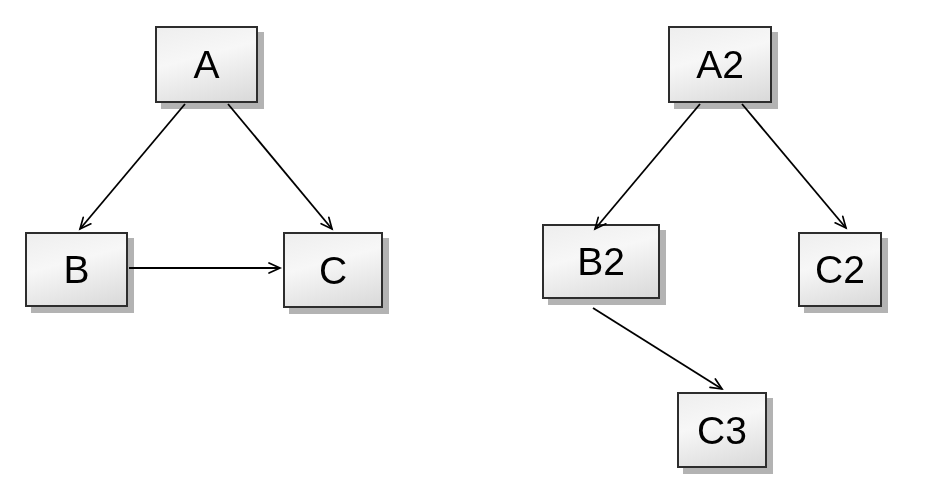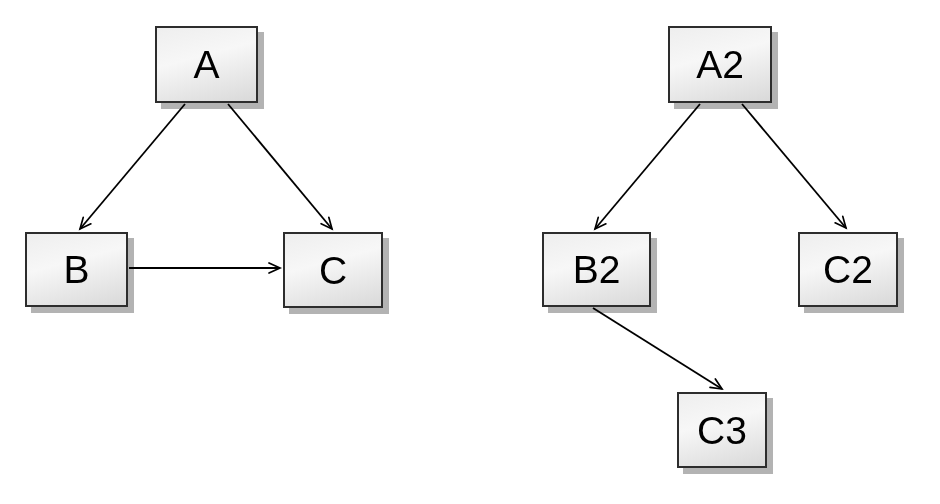--- a/index.html
+++ b/index.html
@@ -67,24 +67,24 @@
       </div>
       <div class="node" style="left: 25px; top: 232px; width: 103px; height: 75px;">
         <span class="node-label">B</span>
       </div>
       <div class="node" style="left: 283px; top: 232px; width: 100px; height: 76px;">
         <span class="node-label">C</span>
       </div>
       <div class="node" style="left: 668px; top: 26px; width: 104px; height: 77px;">
         <span class="node-label">A2</span>
       </div>
-      <div class="node" style="left: 542px; top: 232px; width: 109px; height: 75px;">
+      <div class="node" style="left: 542px; top: 224px; width: 118px; height: 75px;">
         <span class="node-label">B2</span>
       </div>
-      <div class="node" style="left: 798px; top: 232px; width: 100px; height: 75px;">
+      <div class="node" style="left: 798px; top: 232px; width: 84px; height: 75px;">
         <span class="node-label">C2</span>
       </div>
       <div class="node" style="left: 677px; top: 392px; width: 90px; height: 76px;">
         <span class="node-label">C3</span>
       </div>
     </div>
   <svg id="edge-layer" xmlns="http://www.w3.org/2000/svg" viewBox="0 0 940 504">
     <defs>
       <marker id="arrowhead" markerUnits="userSpaceOnUse" markerWidth="16" markerHeight="14" refX="13" refY="7" orient="auto">
         <path d="M2,2 L13,7 L2,12"></path>

